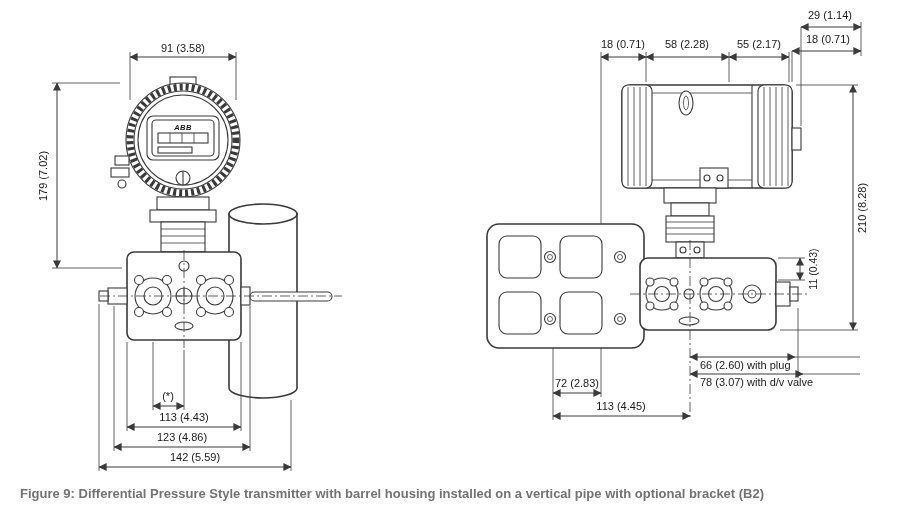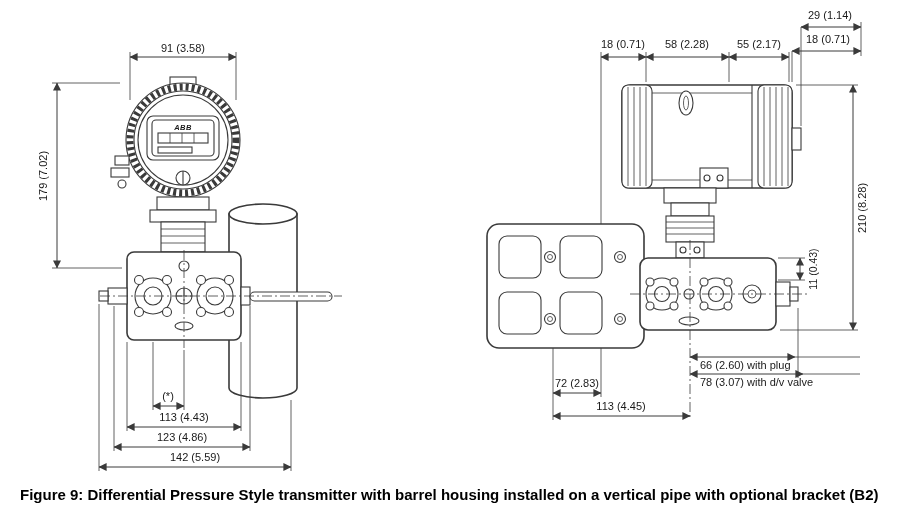--- a/index.html
+++ b/index.html
@@ -10,21 +10,21 @@
   .ol  {fill:#ffffff;stroke:#3a3a3a;stroke-width:1.6;}
   .ol2 {fill:#ffffff;stroke:#3a3a3a;stroke-width:1.1;}
   .ln  {fill:none;stroke:#3a3a3a;stroke-width:1.1;}
   .thin{fill:none;stroke:#3a3a3a;stroke-width:0.8;}
   .dim {fill:none;stroke:#3a3a3a;stroke-width:1;}
   .ext {fill:none;stroke:#3a3a3a;stroke-width:0.8;}
   .cl  {fill:none;stroke:#3a3a3a;stroke-width:0.8;stroke-dasharray:10 3 2 3;}
   .dimtext{font-size:11px;fill:#1a1a1a;}
   .dimtext-sm{font-size:10.5px;fill:#1a1a1a;}
   .brandtext{font-size:7.5px;font-weight:bold;font-style:italic;fill:#1a1a1a;letter-spacing:.5px;}
-  .caption{position:absolute;left:8px;top:486px;font-size:15px;font-weight:bold;color:#000000;padding-left:12px;}
+  .caption{position:absolute;left:8px;top:486px;font-size:13px;font-weight:bold;color:#737373;padding-left:12px;}
 </style>
 </head>
 <body>
 
 <div class="page">
 
 <svg width="901" height="478" viewBox="0 0 901 478">
   <defs>
     <marker id="arr" viewBox="0 0 10 10" refX="9.5" refY="5" markerWidth="8" markerHeight="8" orient="auto-start-reverse">
           <path d="M0,0L10,5L0,10z" fill="#3a3a3a"></path>

